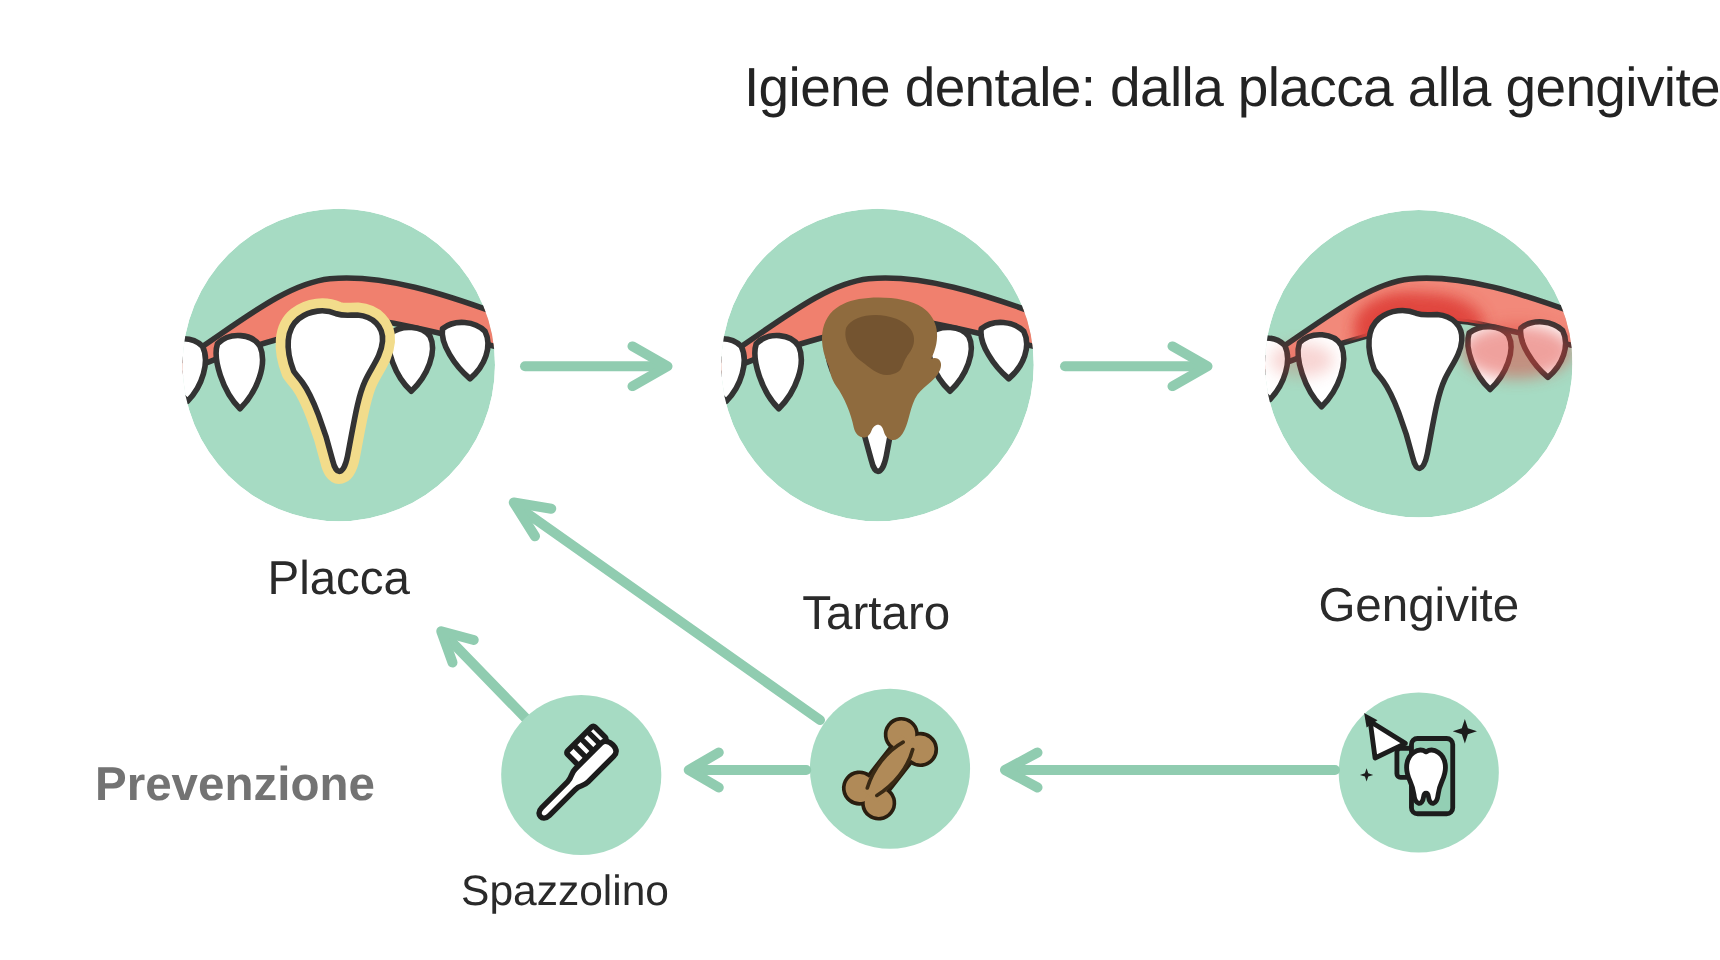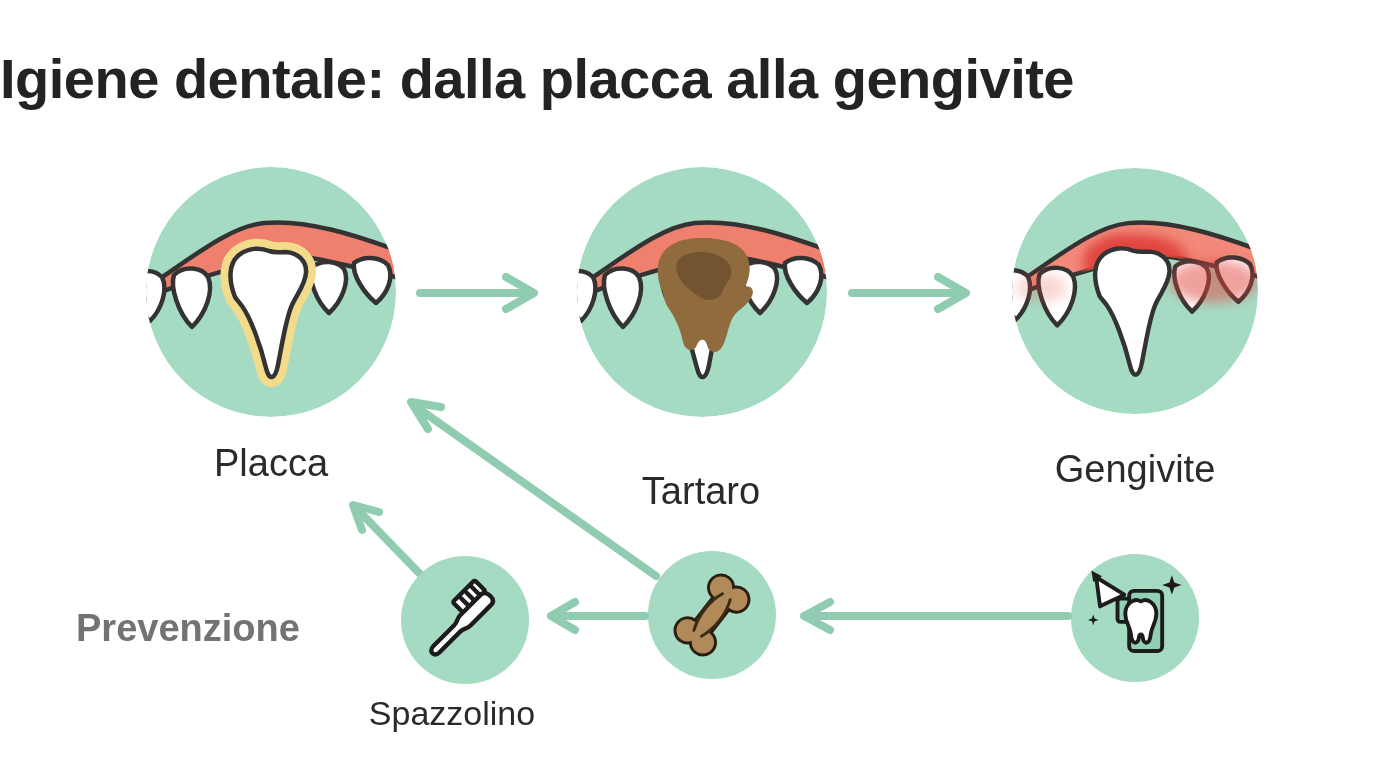--- a/index.html
+++ b/index.html
@@ -6,22 +6,22 @@
   .canvas{
     position:relative;
     width:1376px;height:768px;
     background:#ffffff;
     overflow:hidden;
     font-family:"Liberation Sans", sans-serif;
     color:#262626;
   }
   .title{
     position:absolute;top:46px;left:0;width:100%;
-    text-align:left;
-    font-size:56px;font-weight:700;letter-spacing:-0.5px;
+    text-align:right;
+    font-size:44px;font-weight:400;letter-spacing:-0.5px;
     color:#232323;margin:0;
   }
   .stage-circle{position:absolute;}
   .stage-label{
     position:absolute;transform:translateX(-50%);
     font-size:38px;font-weight:400;color:#2a2a2a;white-space:nowrap;
   }
   .prev-heading{
     position:absolute;left:76px;top:607px;
     font-size:38px;font-weight:700;color:#737373;margin:0;
@@ -111,21 +111,21 @@
     <line x1="6" y1="20" x2="114" y2="20" stroke="#90ccb0" stroke-width="8" stroke-linecap="round"></line>
     <polyline points="92,4 120,20 92,36" fill="none" stroke="#90ccb0" stroke-width="8" stroke-linecap="round" stroke-linejoin="round"></polyline>
   </svg>
   <svg class="arrow" style="left:846px;top:273px;" width="128" height="40">
     <line x1="6" y1="20" x2="114" y2="20" stroke="#90ccb0" stroke-width="8" stroke-linecap="round"></line>
     <polyline points="92,4 120,20 92,36" fill="none" stroke="#90ccb0" stroke-width="8" stroke-linecap="round" stroke-linejoin="round"></polyline>
   </svg>
 
   <div class="stage-label" style="left:271px;top:442px;">Placca</div>
   <div class="stage-label" style="left:701px;top:442px;margin-top:28px;">Tartaro</div>
-  <div class="stage-label" style="left:1135px;top:448px;text-align:center;">Gengivite</div>
+  <div class="stage-label" style="left:1135px;top:464px;text-align:center;">Gengivite</div>
 
   <div class="prev-heading">Prevenzione</div>
 
   <svg class="arrow" style="left:395px;top:390px;" width="280" height="200">
     <line x1="261" y1="186" x2="20" y2="16" stroke="#90ccb0" stroke-width="8" stroke-linecap="round"></line>
     <polyline points="33,39 16,12 46,17" fill="none" stroke="#90ccb0" stroke-width="8" stroke-linecap="round" stroke-linejoin="round"></polyline>
   </svg>
   <svg class="arrow" style="left:340px;top:492px;" width="100" height="92">
     <line x1="82" y1="84" x2="16" y2="16" stroke="#90ccb0" stroke-width="8" stroke-linecap="round"></line>
     <polyline points="22,38 13,13 39,20" fill="none" stroke="#90ccb0" stroke-width="8" stroke-linecap="round" stroke-linejoin="round"></polyline>

